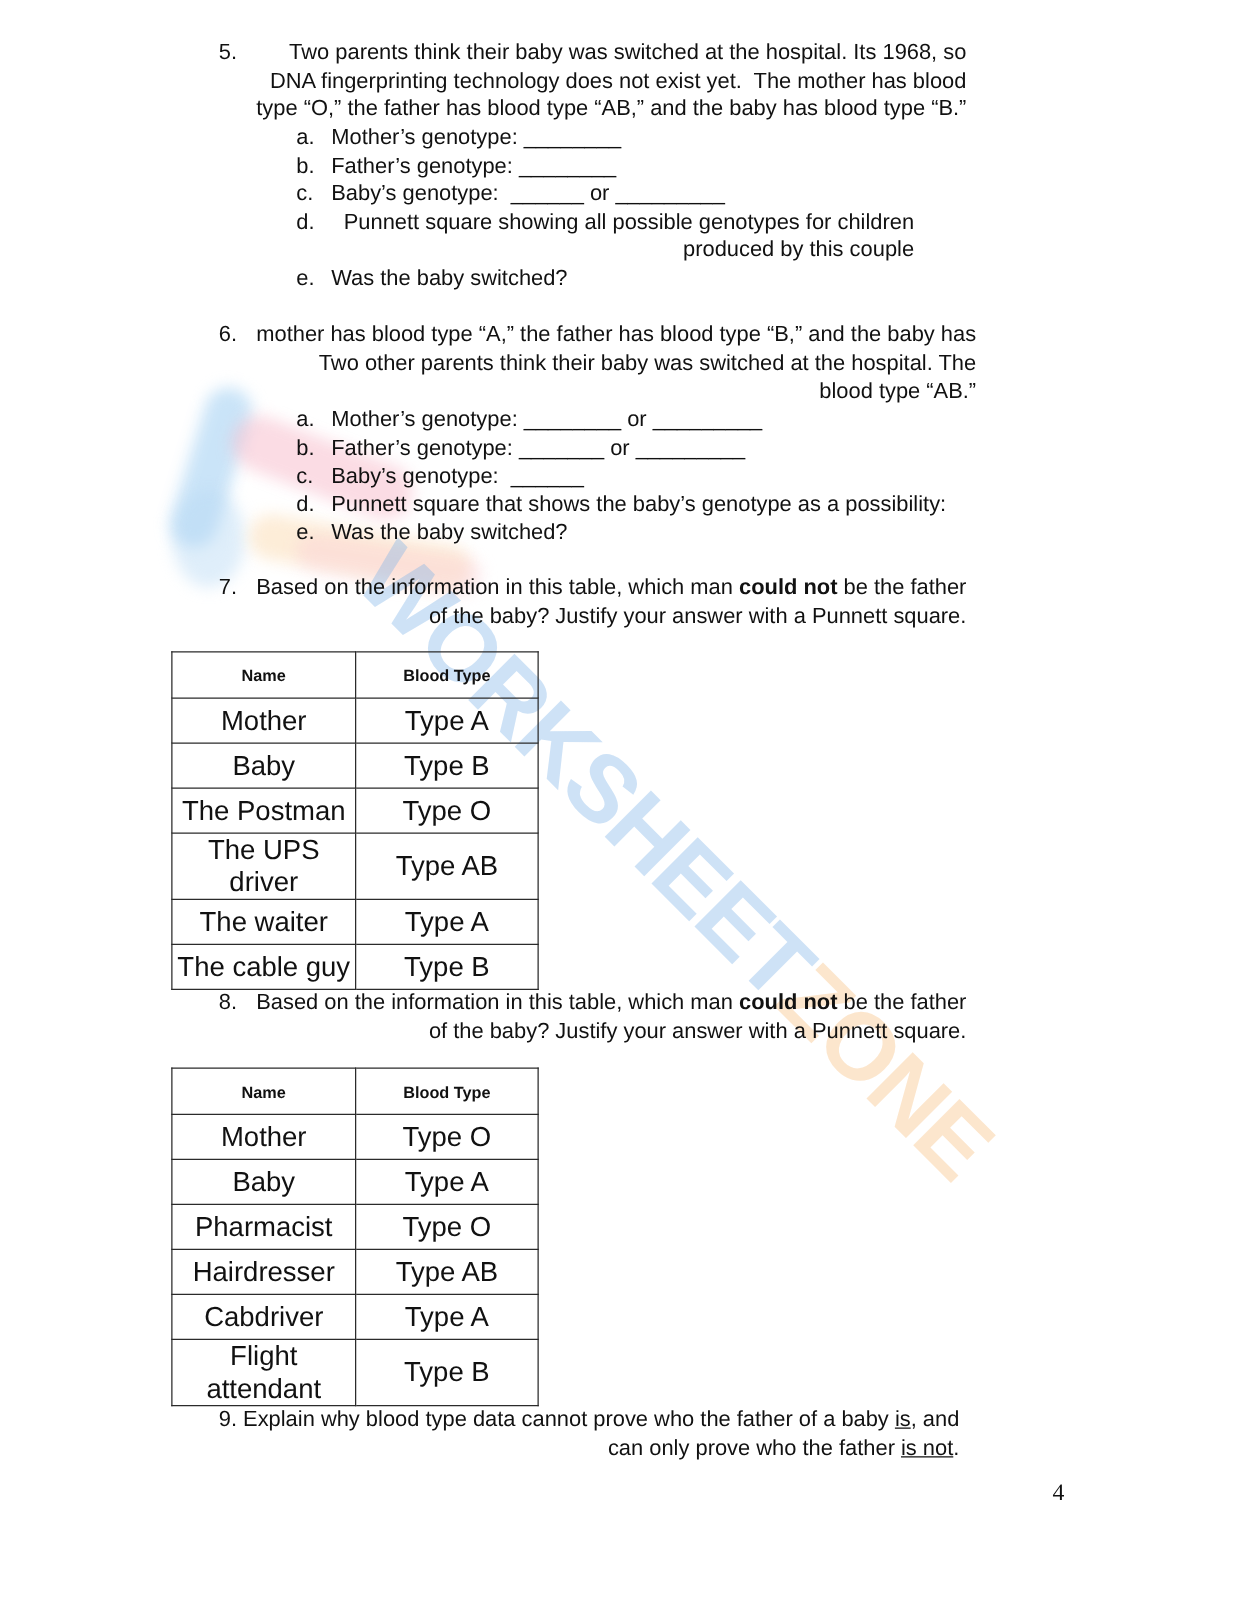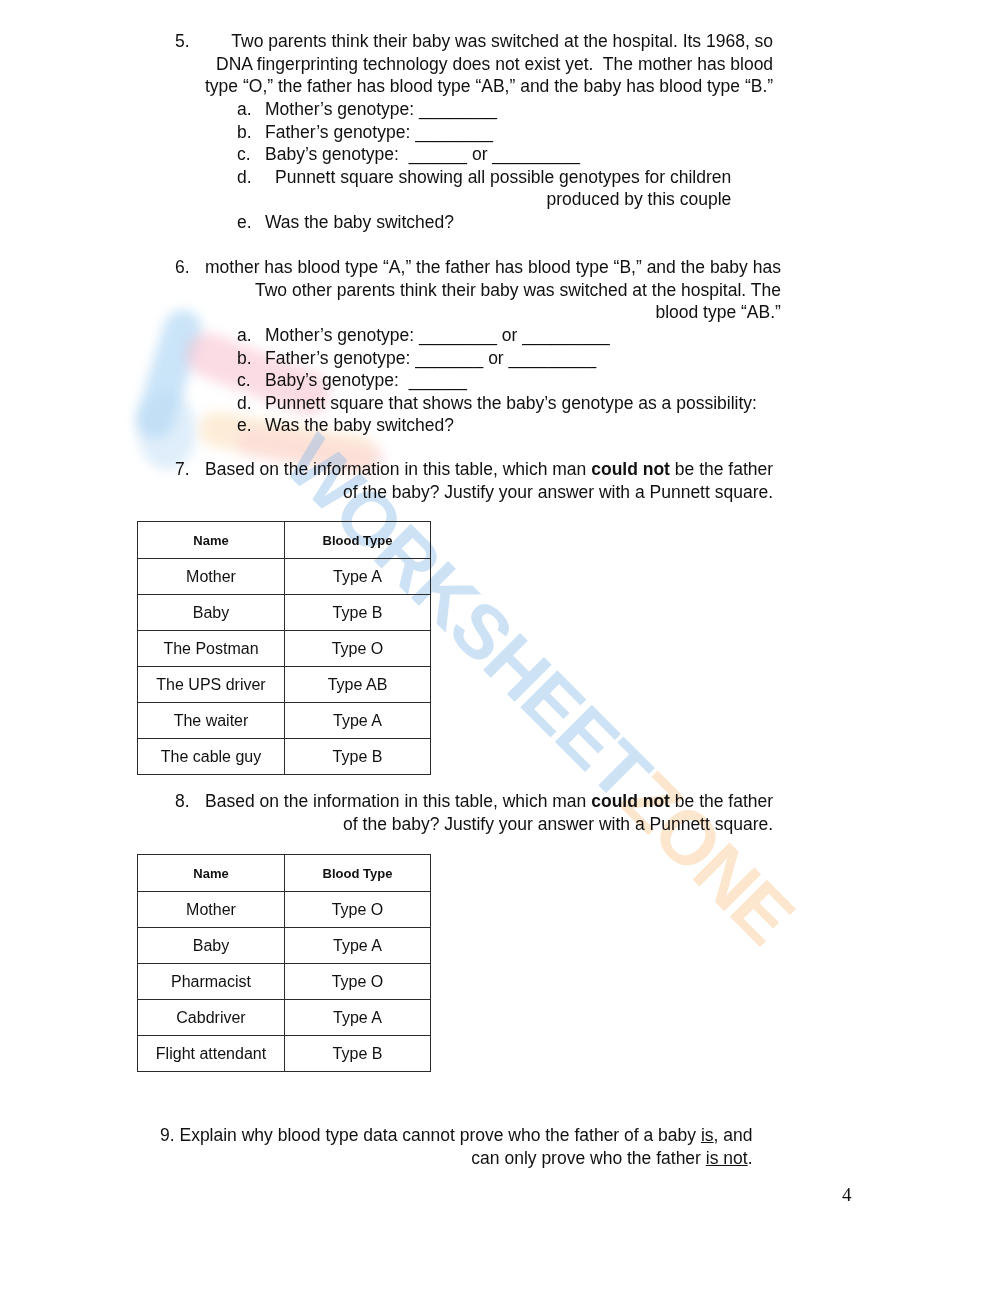--- a/index.html
+++ b/index.html
@@ -37,21 +37,21 @@
     background:rgba(248,186,201,0.50); transform:rotate(21deg);}
   #wm-peach{left:198px; top:424px; width:180px; height:36px; border-radius:20px;
     background:rgba(251,216,168,0.45); transform:rotate(10deg);}
   #wm-pink2{left:236px; top:436px; width:150px; height:30px; border-radius:18px;
     background:rgba(250,205,215,0.40); transform:rotate(9deg);}
 
   
   table.bt{border-collapse:collapse; background:transparent;}
   table.bt td{
     border:1.6px solid #2b2b2b; text-align:center; vertical-align:middle;
-    font-size:16px; padding:0;
+    font-size:22px; padding:0;
   }
   table.bt td.name{width:146px;}
   table.bt td.type{width:145px;}
   table.bt tr.hdr td{font-weight:bold; height:36px; font-size:13px;text-align:center;}
   table.bt tr.row td{height:35px;}
 
   #pagenum{font-family:"Liberation Serif","DejaVu Serif",serif; font-size:19px;}
 </style>
 </head>
 <body>
@@ -200,30 +200,34 @@
     </tr>
     <tr class="row">
       <td>Baby</td>
       <td>Type A</td>
     </tr>
     <tr class="row">
       <td>Pharmacist</td>
       <td>Type O</td>
     </tr>
     <tr class="row">
+      <td>Hairdresser</td>
+      <td>Type AB</td>
+    </tr>
+    <tr class="row">
       <td>Cabdriver</td>
       <td>Type A</td>
     </tr>
     <tr class="row">
       <td>Flight attendant</td>
       <td>Type B</td>
     </tr>
   </tbody>
     </table>
 
-  <div class="abs" style="left:160px; top:1124px;">
+  <div class="abs" style="left:175px; top:1124px;">
     <div class="line"><span>9. Explain why blood type data cannot prove who the father of a baby </span><span class="u">is</span><span>, and</span></div>
     <div class="line"><span>can only prove who the father </span><span class="u">is not</span><span>.</span></div>
   </div>
 
   <div class="abs" id="pagenum" style="left:842px; top:1184px;">4</div>
 
 </div>
 
 </body></html>

